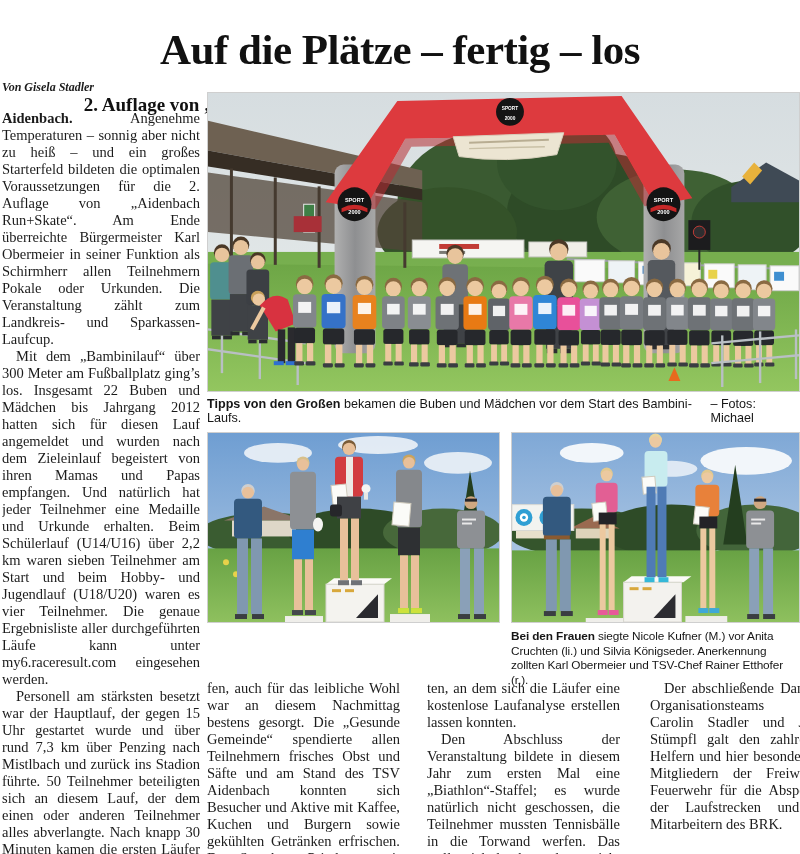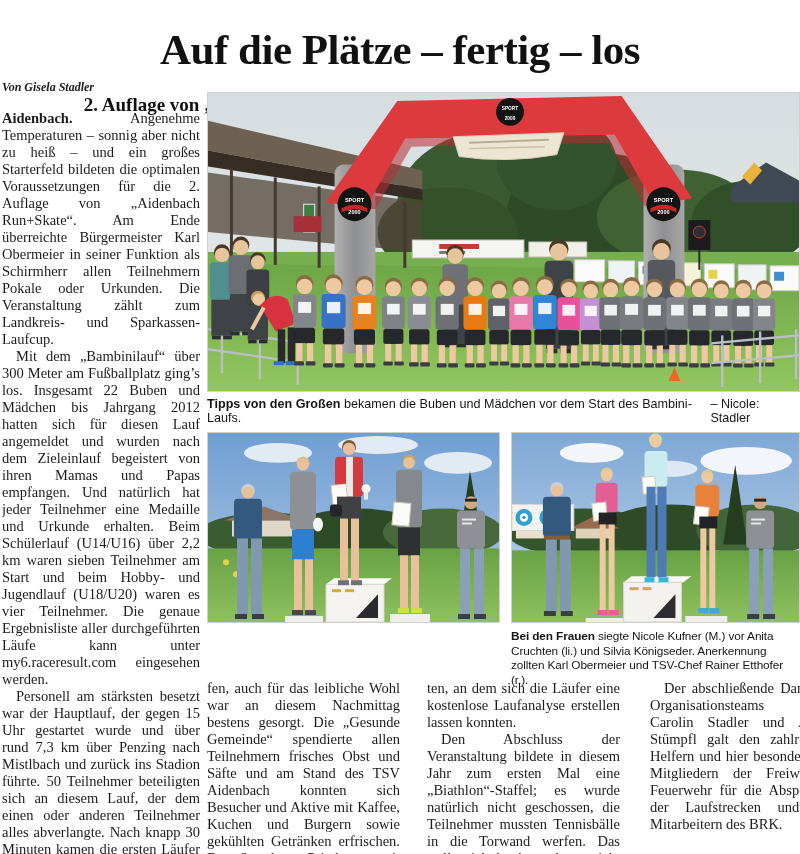--- a/index.html
+++ b/index.html
@@ -232,21 +232,21 @@
           <line x1="505" y1="272" x2="593" y2="264"></line>
         <line x1="516" y1="244" x2="516" y2="296"></line>
           <line x1="554" y1="240" x2="554" y2="292"></line>
           <line x1="590" y1="238" x2="590" y2="288"></line>
       </g>
     </svg>
   </div>
 
   <div id="cap1" class="cap">
     <span><span class="lead">Tipps von den Großen</span><span> bekamen die Buben und Mädchen vor dem Start des Bambini-Laufs.</span></span>
-    <span>–  Nicole: Stadler</span>
+    <span>–  Fotos: Michael</span>
   </div>
 
   <div class="photo" id="photoMen">
     <svg viewBox="0 0 291 190" preserveAspectRatio="none">
       <defs>
         <linearGradient id="sky2" x1="0" y1="0" x2="0" y2="1">
           <stop offset="0" stop-color="#6f9ed2"></stop>
             <stop offset="1" stop-color="#b3cbe6"></stop>
         </linearGradient>
         <linearGradient id="grass2" x1="0" y1="0" x2="0" y2="1">

